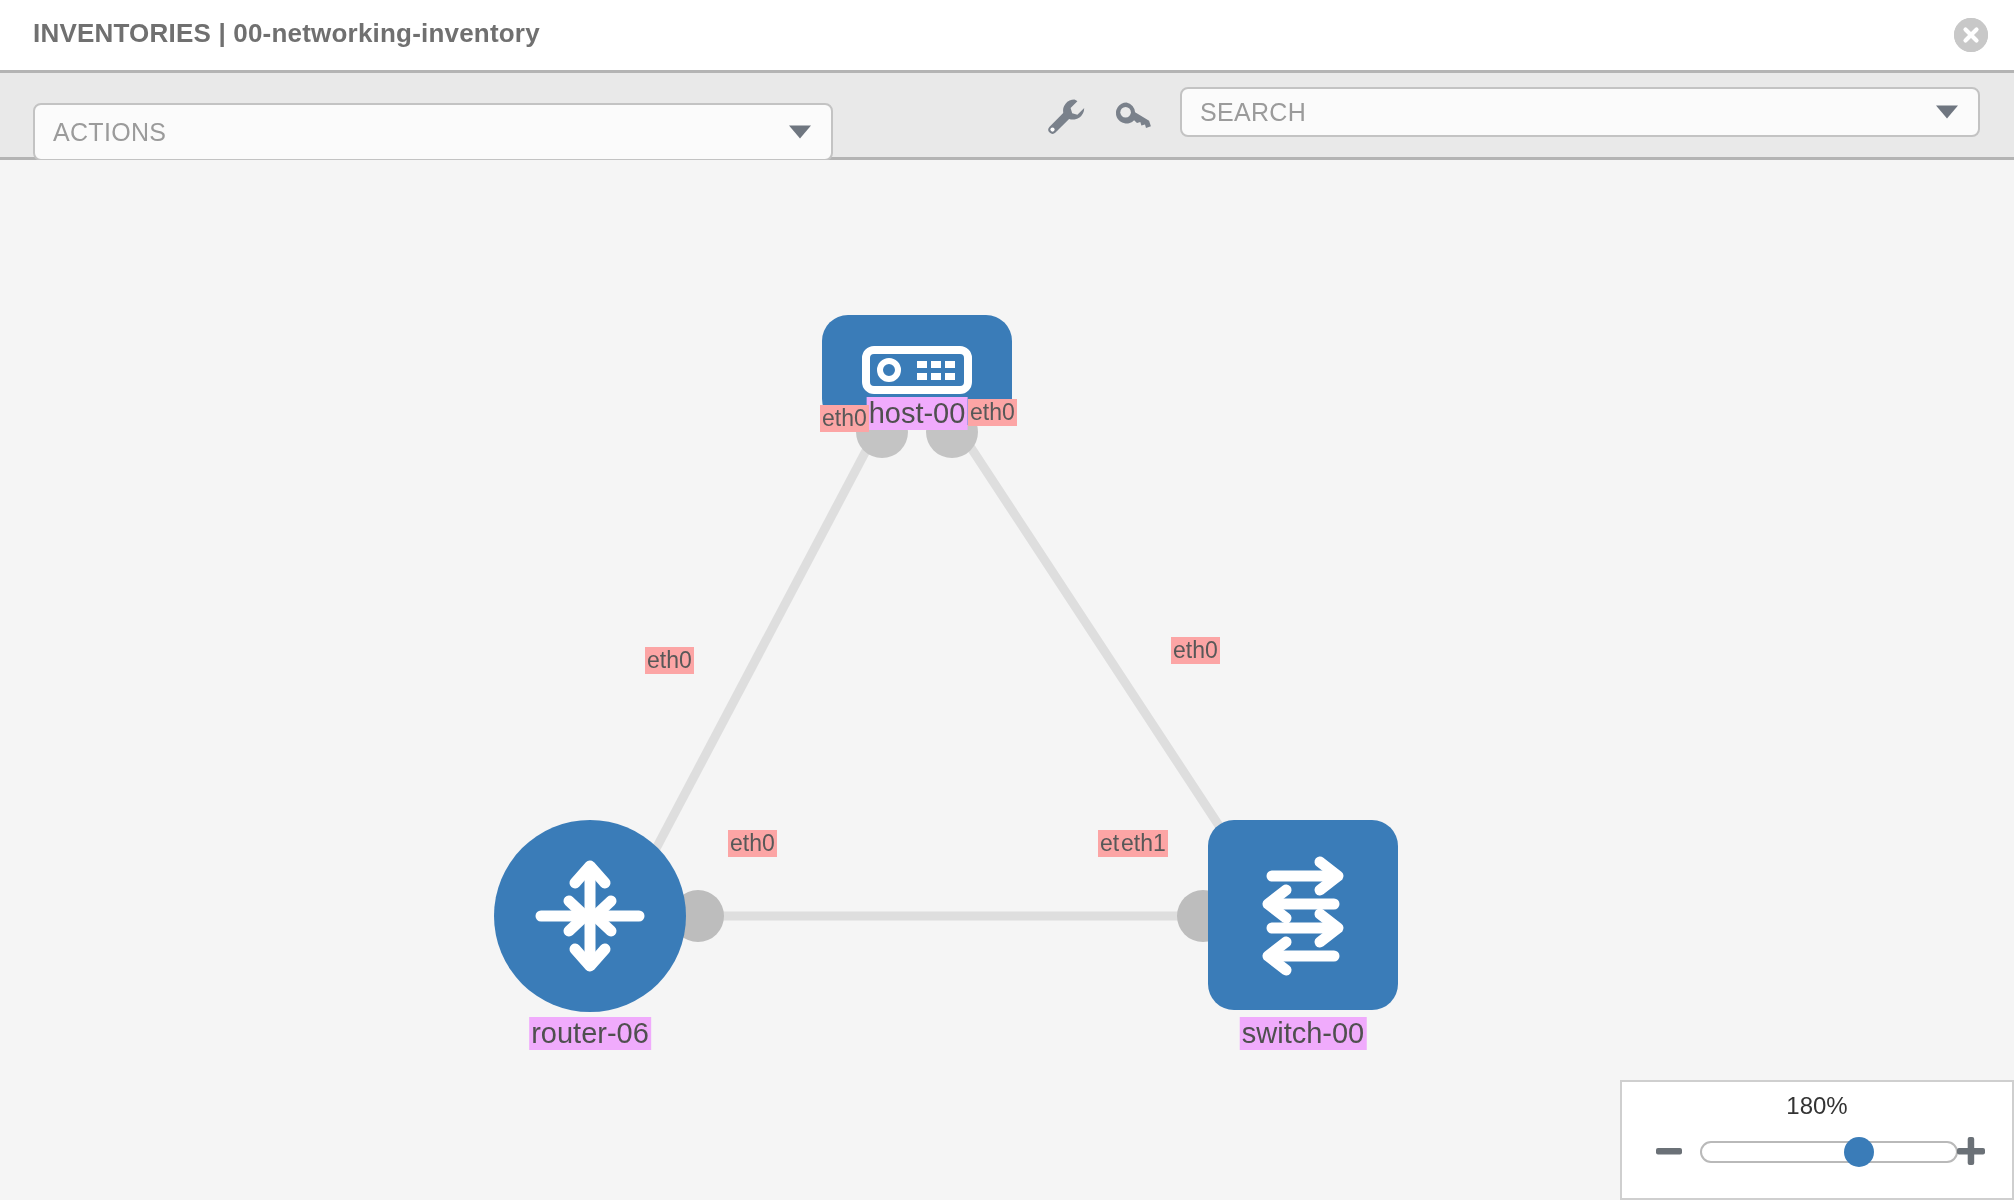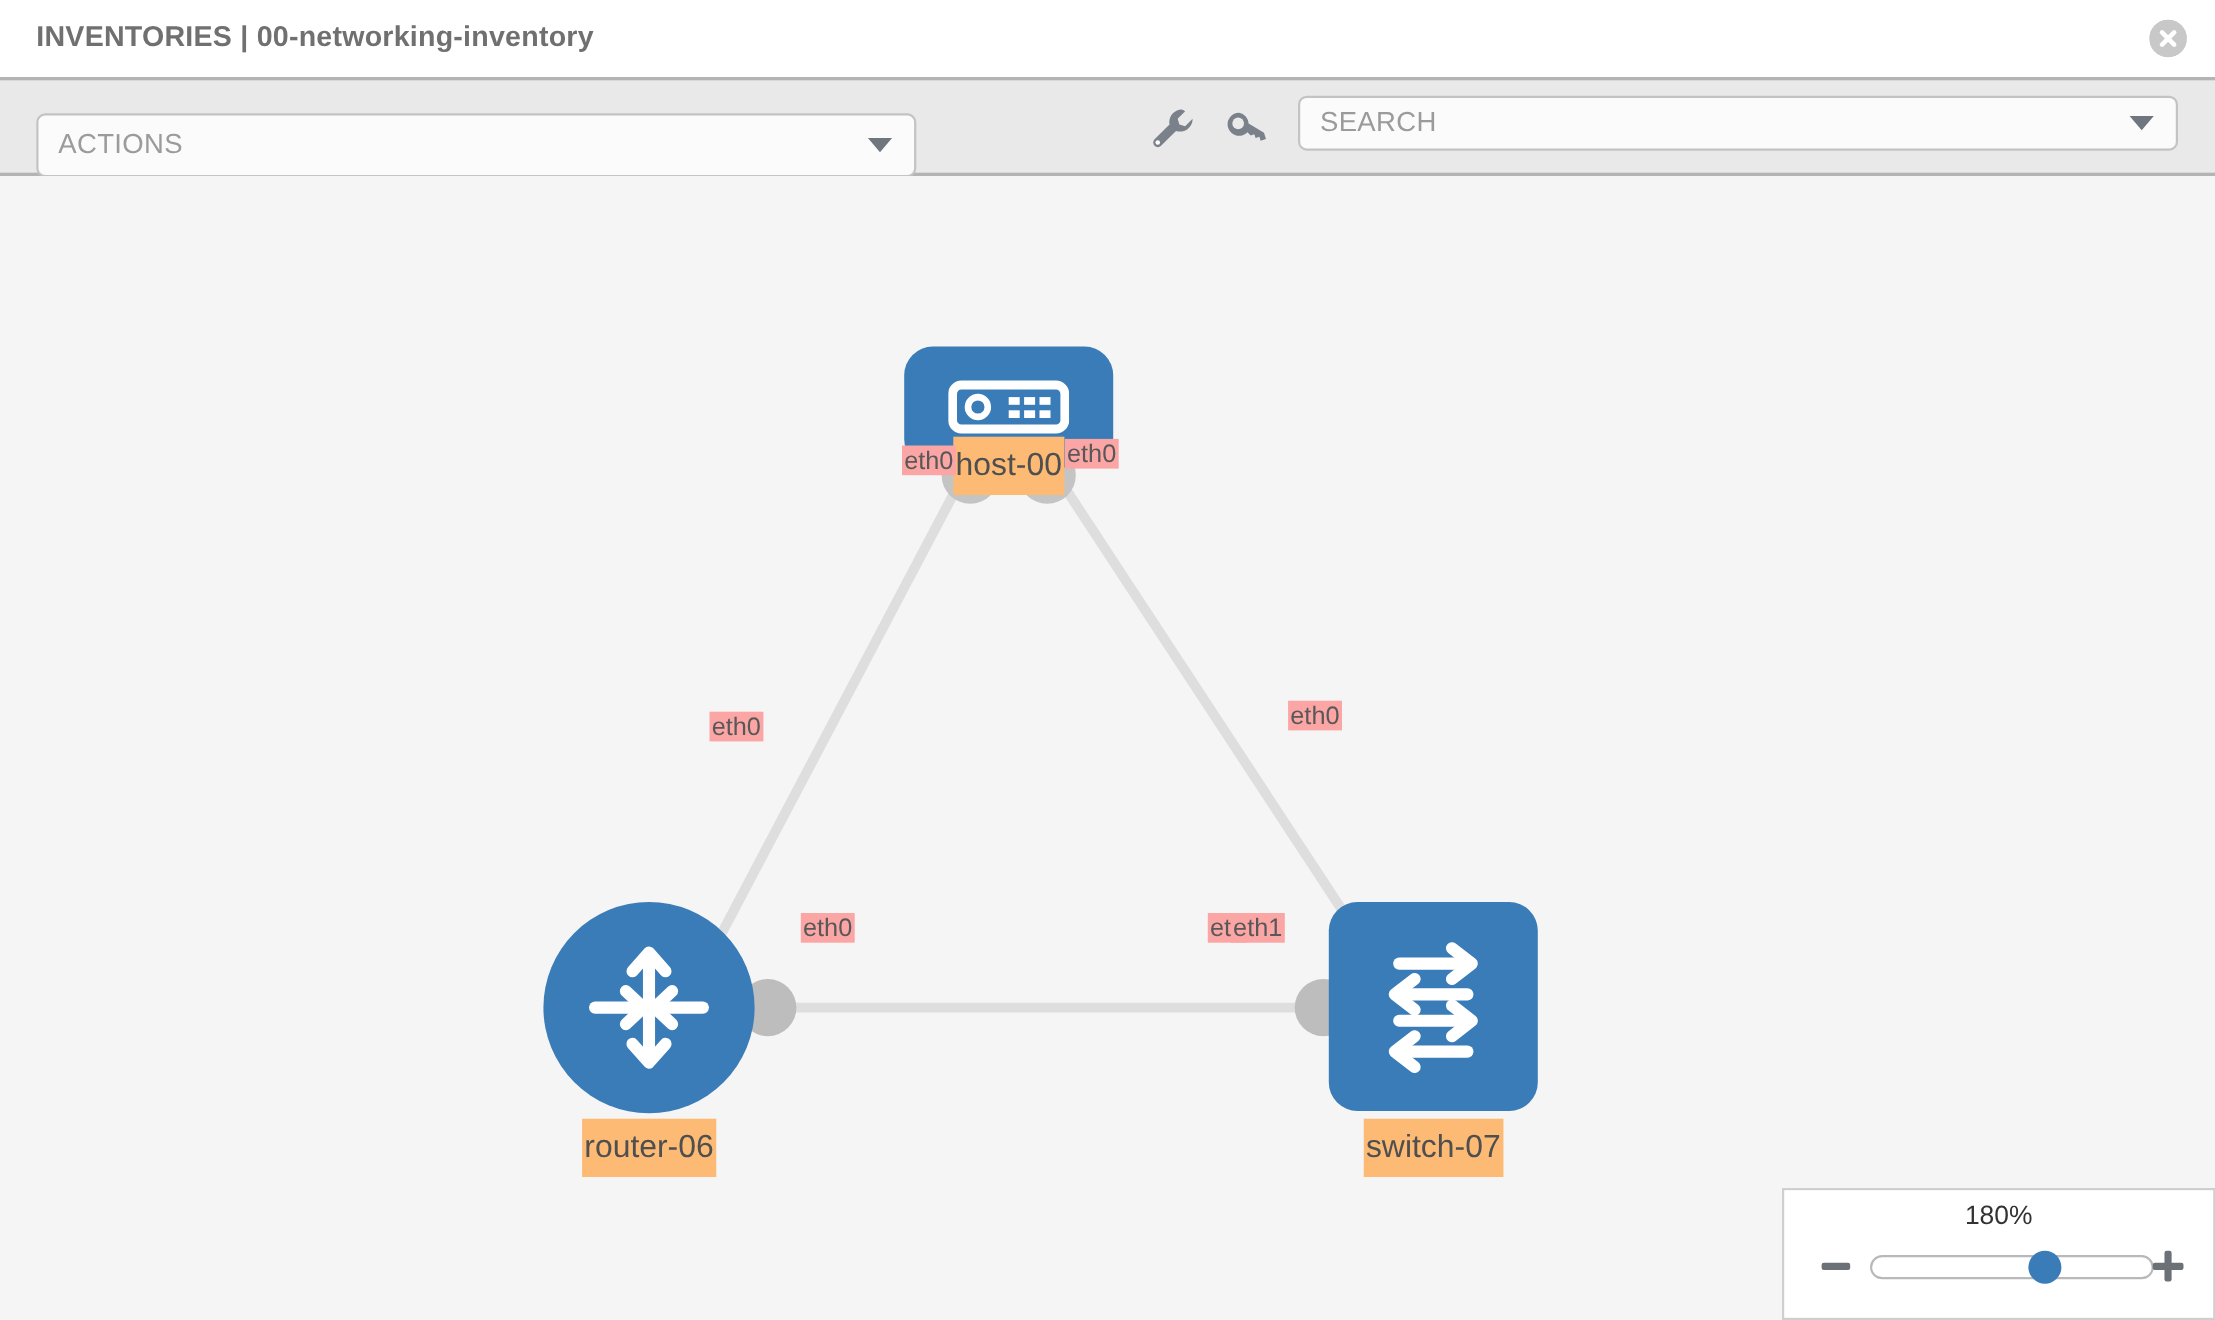--- a/index.html
+++ b/index.html
@@ -129,23 +129,23 @@
     display: flex;
     align-items: center;
     justify-content: center;
   }
   .node-label {
     position: absolute;
     left: 50%;
     transform: translateX(-50%);
     font-size: 29px;
     color: #4f4f4f;
-    background: #fdba74;
+    background: #f0abfc;
     white-space: nowrap;
-    padding: 10px 2px;
+    padding: 0 2px;
   }
 
   
   #node-host { left: 822px; top: 155px; width: 190px; height: 110px; }
   #node-host .node-shape { width:190px; height:110px; border-radius: 26px; }
   #node-host .node-label { top: 82px; }
 
   
   #node-router { left: 494px; top: 660px; width: 192px; height: 192px; }
   #node-router .node-shape { width:192px; height:192px; border-radius: 50%; }
@@ -327,21 +327,21 @@
             <polyline points="80,10 98,24 80,38"></polyline>
             <line x1="94" y1="52" x2="30" y2="52"></line>
             <polyline points="46,38 28,52 46,66"></polyline>
             <line x1="32" y1="76" x2="96" y2="76"></line>
             <polyline points="80,62 98,76 80,90"></polyline>
             <line x1="94" y1="104" x2="30" y2="104"></line>
             <polyline points="46,90 28,104 46,118"></polyline>
           </g>
         </svg>
       </div>
-      <div class="node-label">switch-07</div>
+      <div class="node-label">switch-00</div>
     </div>
 
     <div class="edge-label" style="left:820px; top:245px;">eth0</div>
     <div class="edge-label" style="left:968px; top:239px;">eth0</div>
     <div class="edge-label" style="left:645px; top:487px;">eth0</div>
     <div class="edge-label" style="left:1171px; top:477px;">eth0</div>
     <div class="edge-label" style="left:728px; top:670px;">eth0</div>
     <div class="edge-label" style="left:1098px; top:670px;">eth</div>
     <div class="edge-label" style="left:1119px; top:670px;">eth1</div>
 

